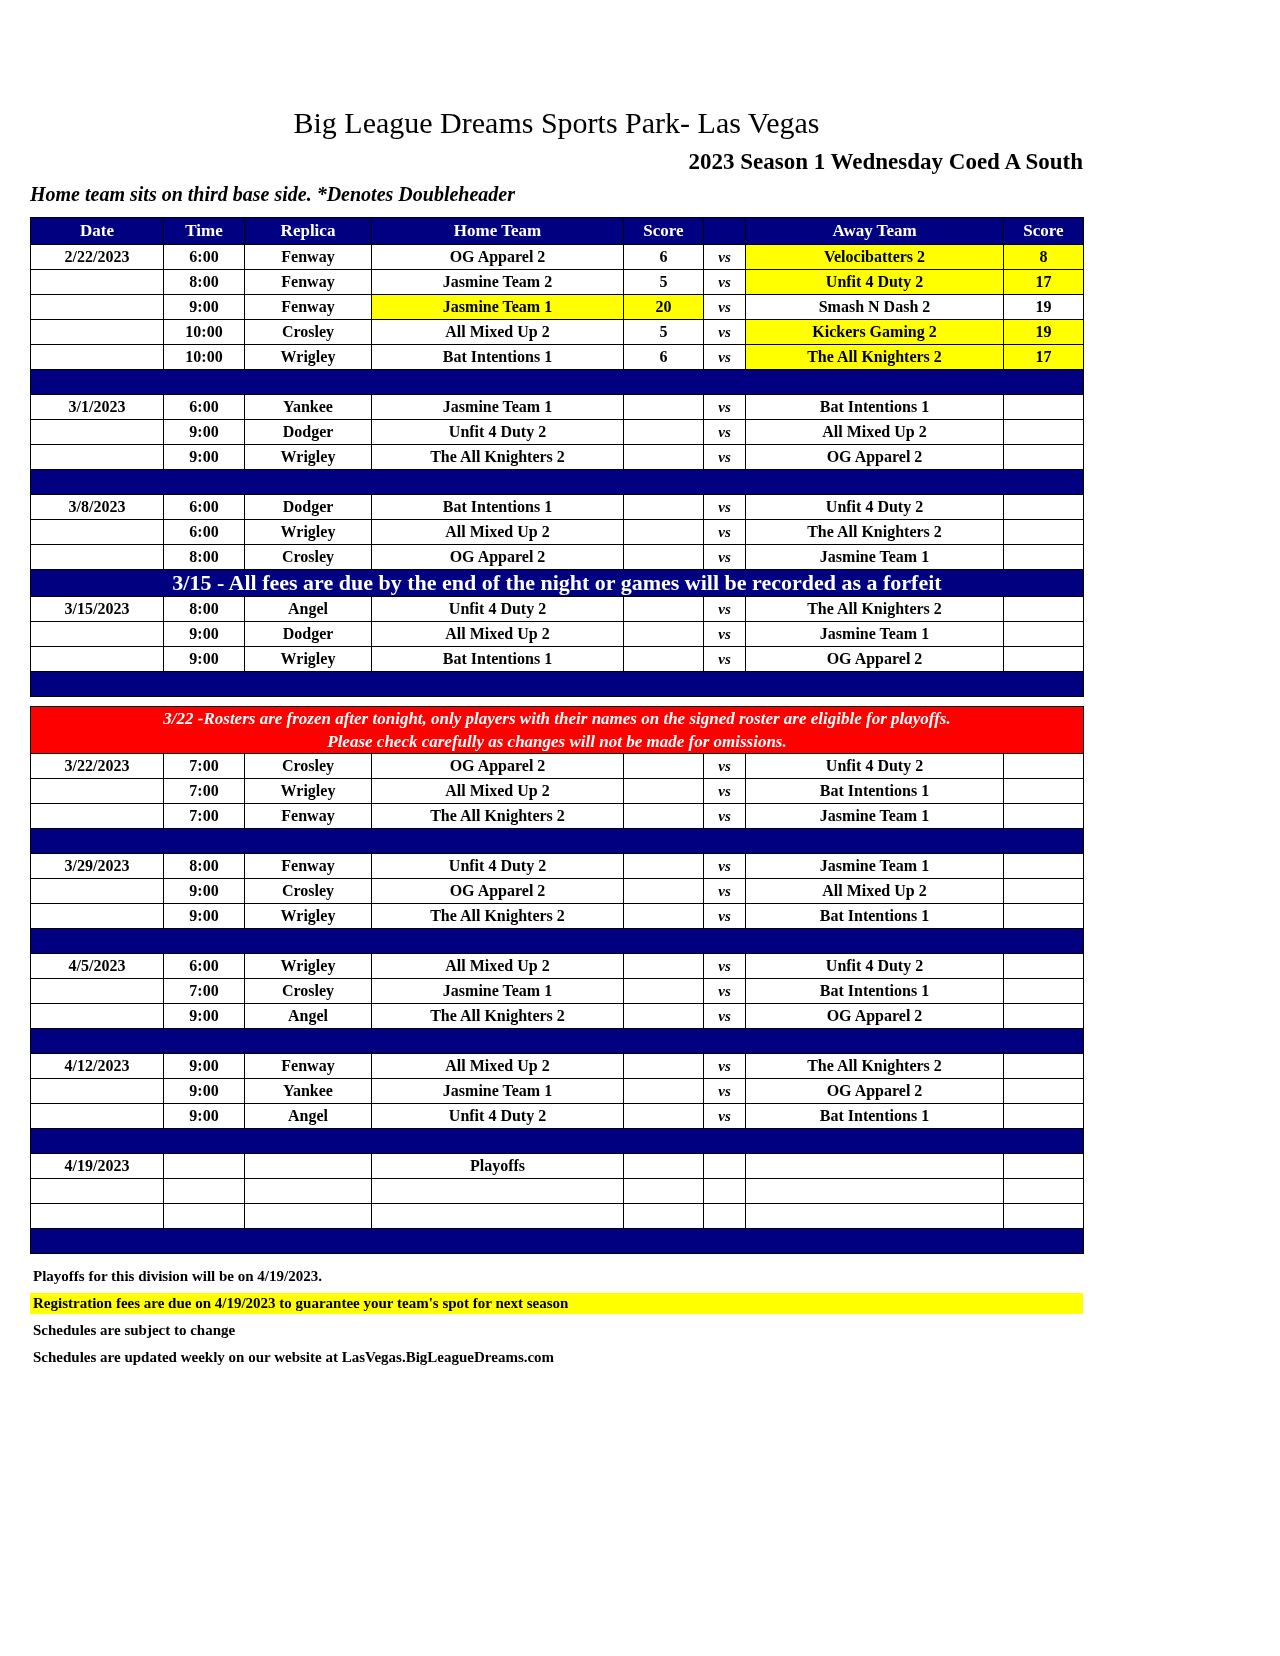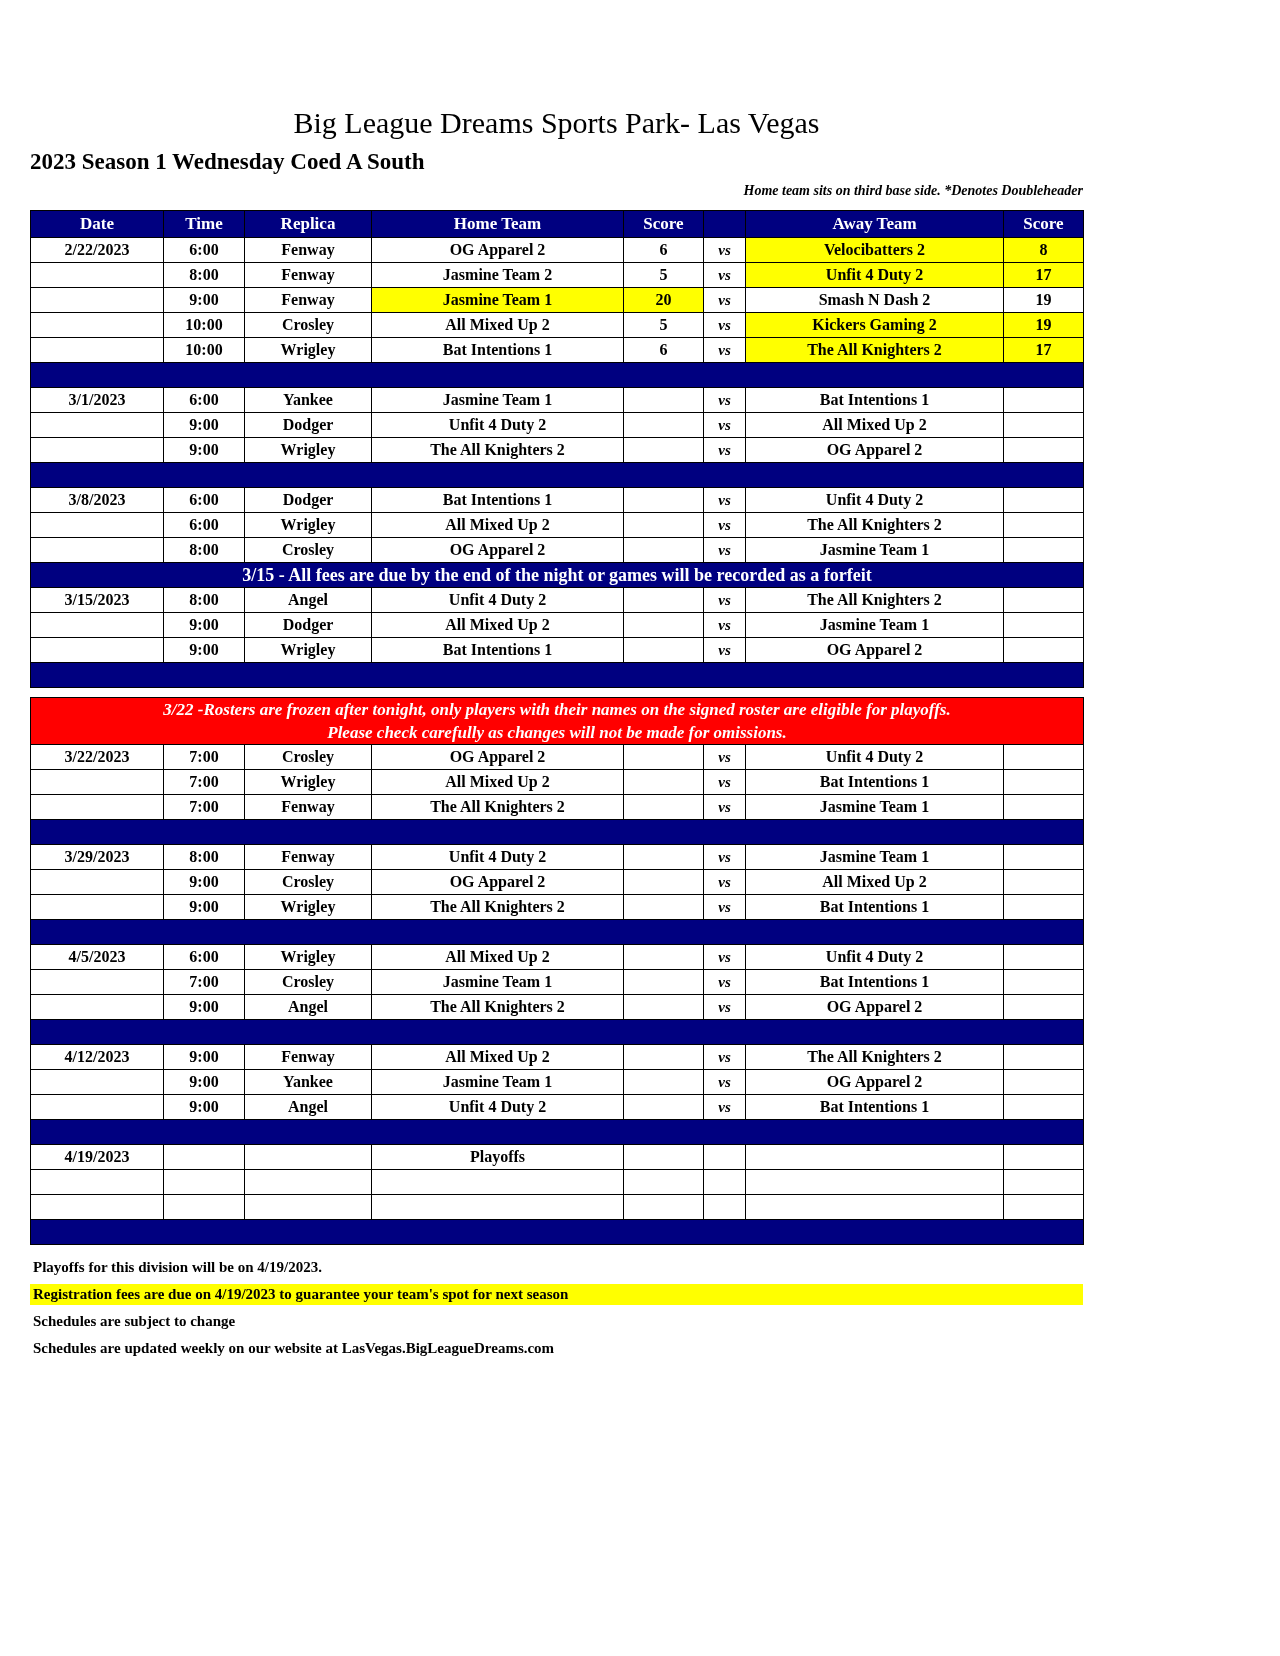--- a/index.html
+++ b/index.html
@@ -6,22 +6,22 @@
   html, body { background: #ffffff; }
   body {
     width: 1280px;
     min-height: 1656px;
     font-family: "Liberation Serif", serif;
     color: #000000;
   }
   .page { width: 1053px; margin-left: 30px; padding-top: 106px; }
 
   .title    { font-size: 30px; font-weight: normal; text-align: center; }
-  .subtitle { font-size: 23px; font-weight: bold; text-align: left; margin-top: 9px; }
-  .note     { font-size: 14px; font-weight: bold; font-style: italic; text-align: right; margin-top: 8px; }
+  .subtitle { font-size: 23px; font-weight: bold; text-align: right; margin-top: 9px; }
+  .note     { font-size: 20px; font-weight: bold; font-style: italic; text-align: left; margin-top: 8px; }
 
   table.schedule {
     border-collapse: collapse;
     width: 100%;
     margin-top: 11px;
     table-layout: fixed;
     border-radius: 20px;
   }
   .schedule th, .schedule td {
     border: 1px solid #000000;
@@ -33,21 +33,21 @@
     overflow: hidden;
     white-space: nowrap;
   }
   .schedule thead th {
     background: var(--navy, #000080);
     color: #ffffff;
     height: 27px;
     font-size: 17px;
   }
   .sep-row td    { background: var(--navy, #000080); }
-  .notice-row td { background: var(--navy, #000080); color: #ffffff; font-size: 18px; margin-top: 24px; }
+  .notice-row td { background: var(--navy, #000080); color: #ffffff; font-size: 22px; margin-top: 24px; }
   .banner-row td { background: var(--red, #ff0000);  color: #ffffff; font-size: 17px; height: 36px; font-style: italic; }
   .banner-row .banner-line { line-height: 23px; }
   .gap-row td { border: none; background: #ffffff; height: 10px; }
   td.hl { background: var(--yellow, #ffff00); }
   td.col-vs { font-style: italic; font-size: 15px; text-align: center; }
 
   .footer { margin-top: 12px; }
   .footer-line {
     font-size: 15px;
     font-weight: bold;

